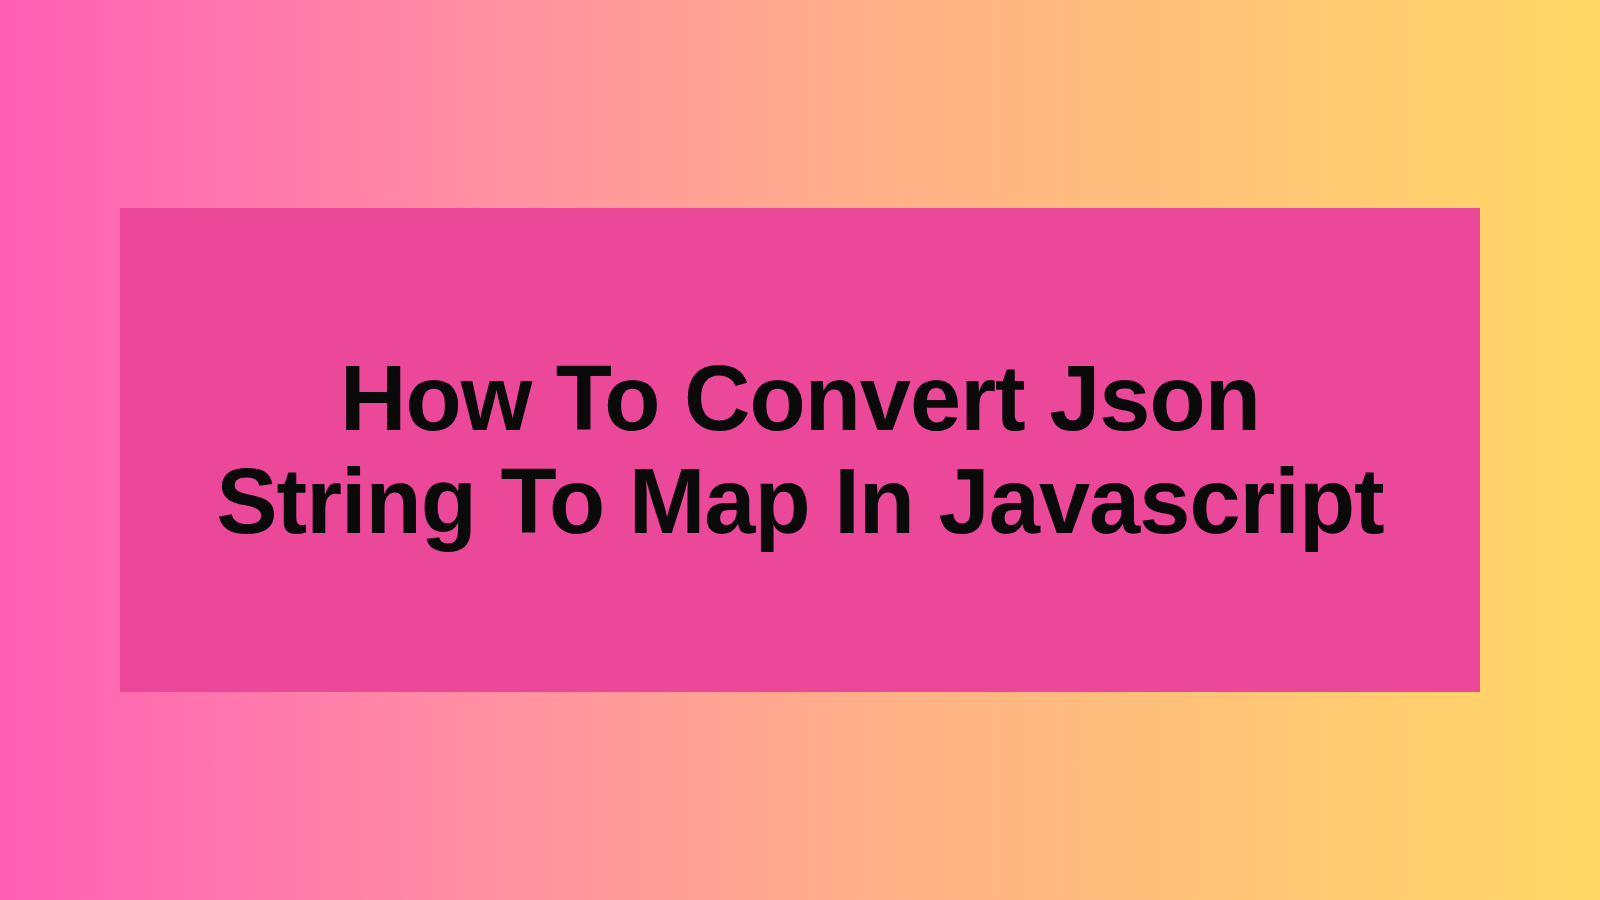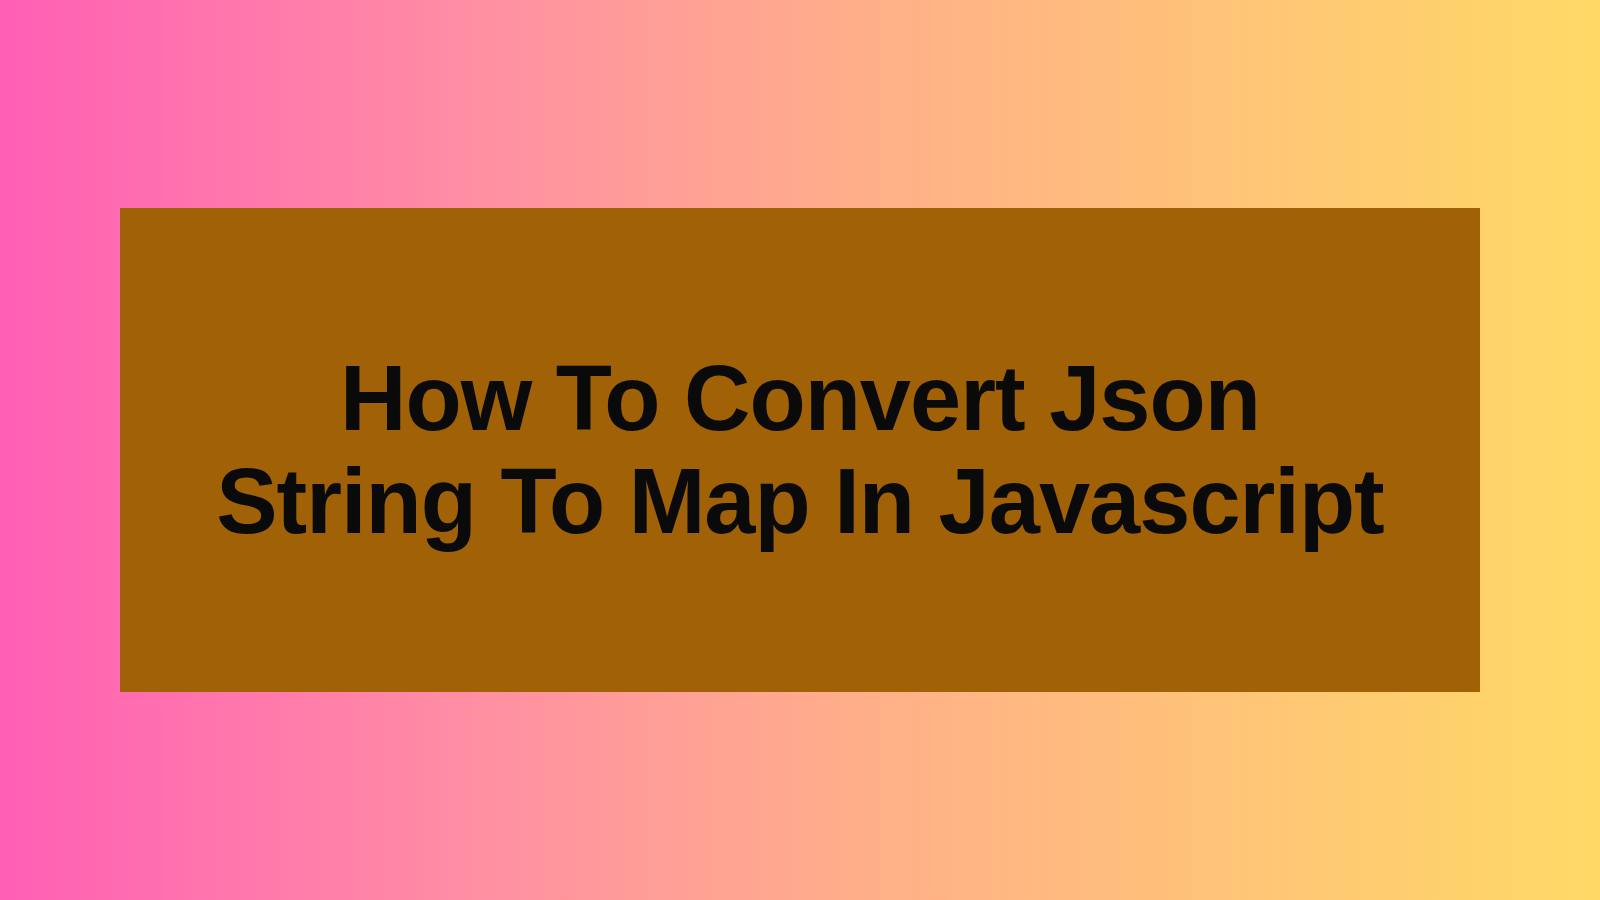--- a/index.html
+++ b/index.html
@@ -10,21 +10,21 @@
     body {
       width: 1600px;
       height: 900px;
       background: linear-gradient(90deg, #ff5fb5 0%, #ff8fa3 30%, #ffb088 55%, #ffd966 100%);
       display: flex;
       align-items: center;
       justify-content: center;
       font-family: -apple-system, BlinkMacSystemFont, "Segoe UI", Arial, sans-serif;
     }
     .card {
-      background: #a16207;
+      background: #ec4899;
       width: 1360px;
       height: 484px;
       display: flex;
       align-items: center;
       justify-content: center;
       padding: 96px 80px;
     }
     .title {
       font-size: 92px;
       font-weight: 800;

